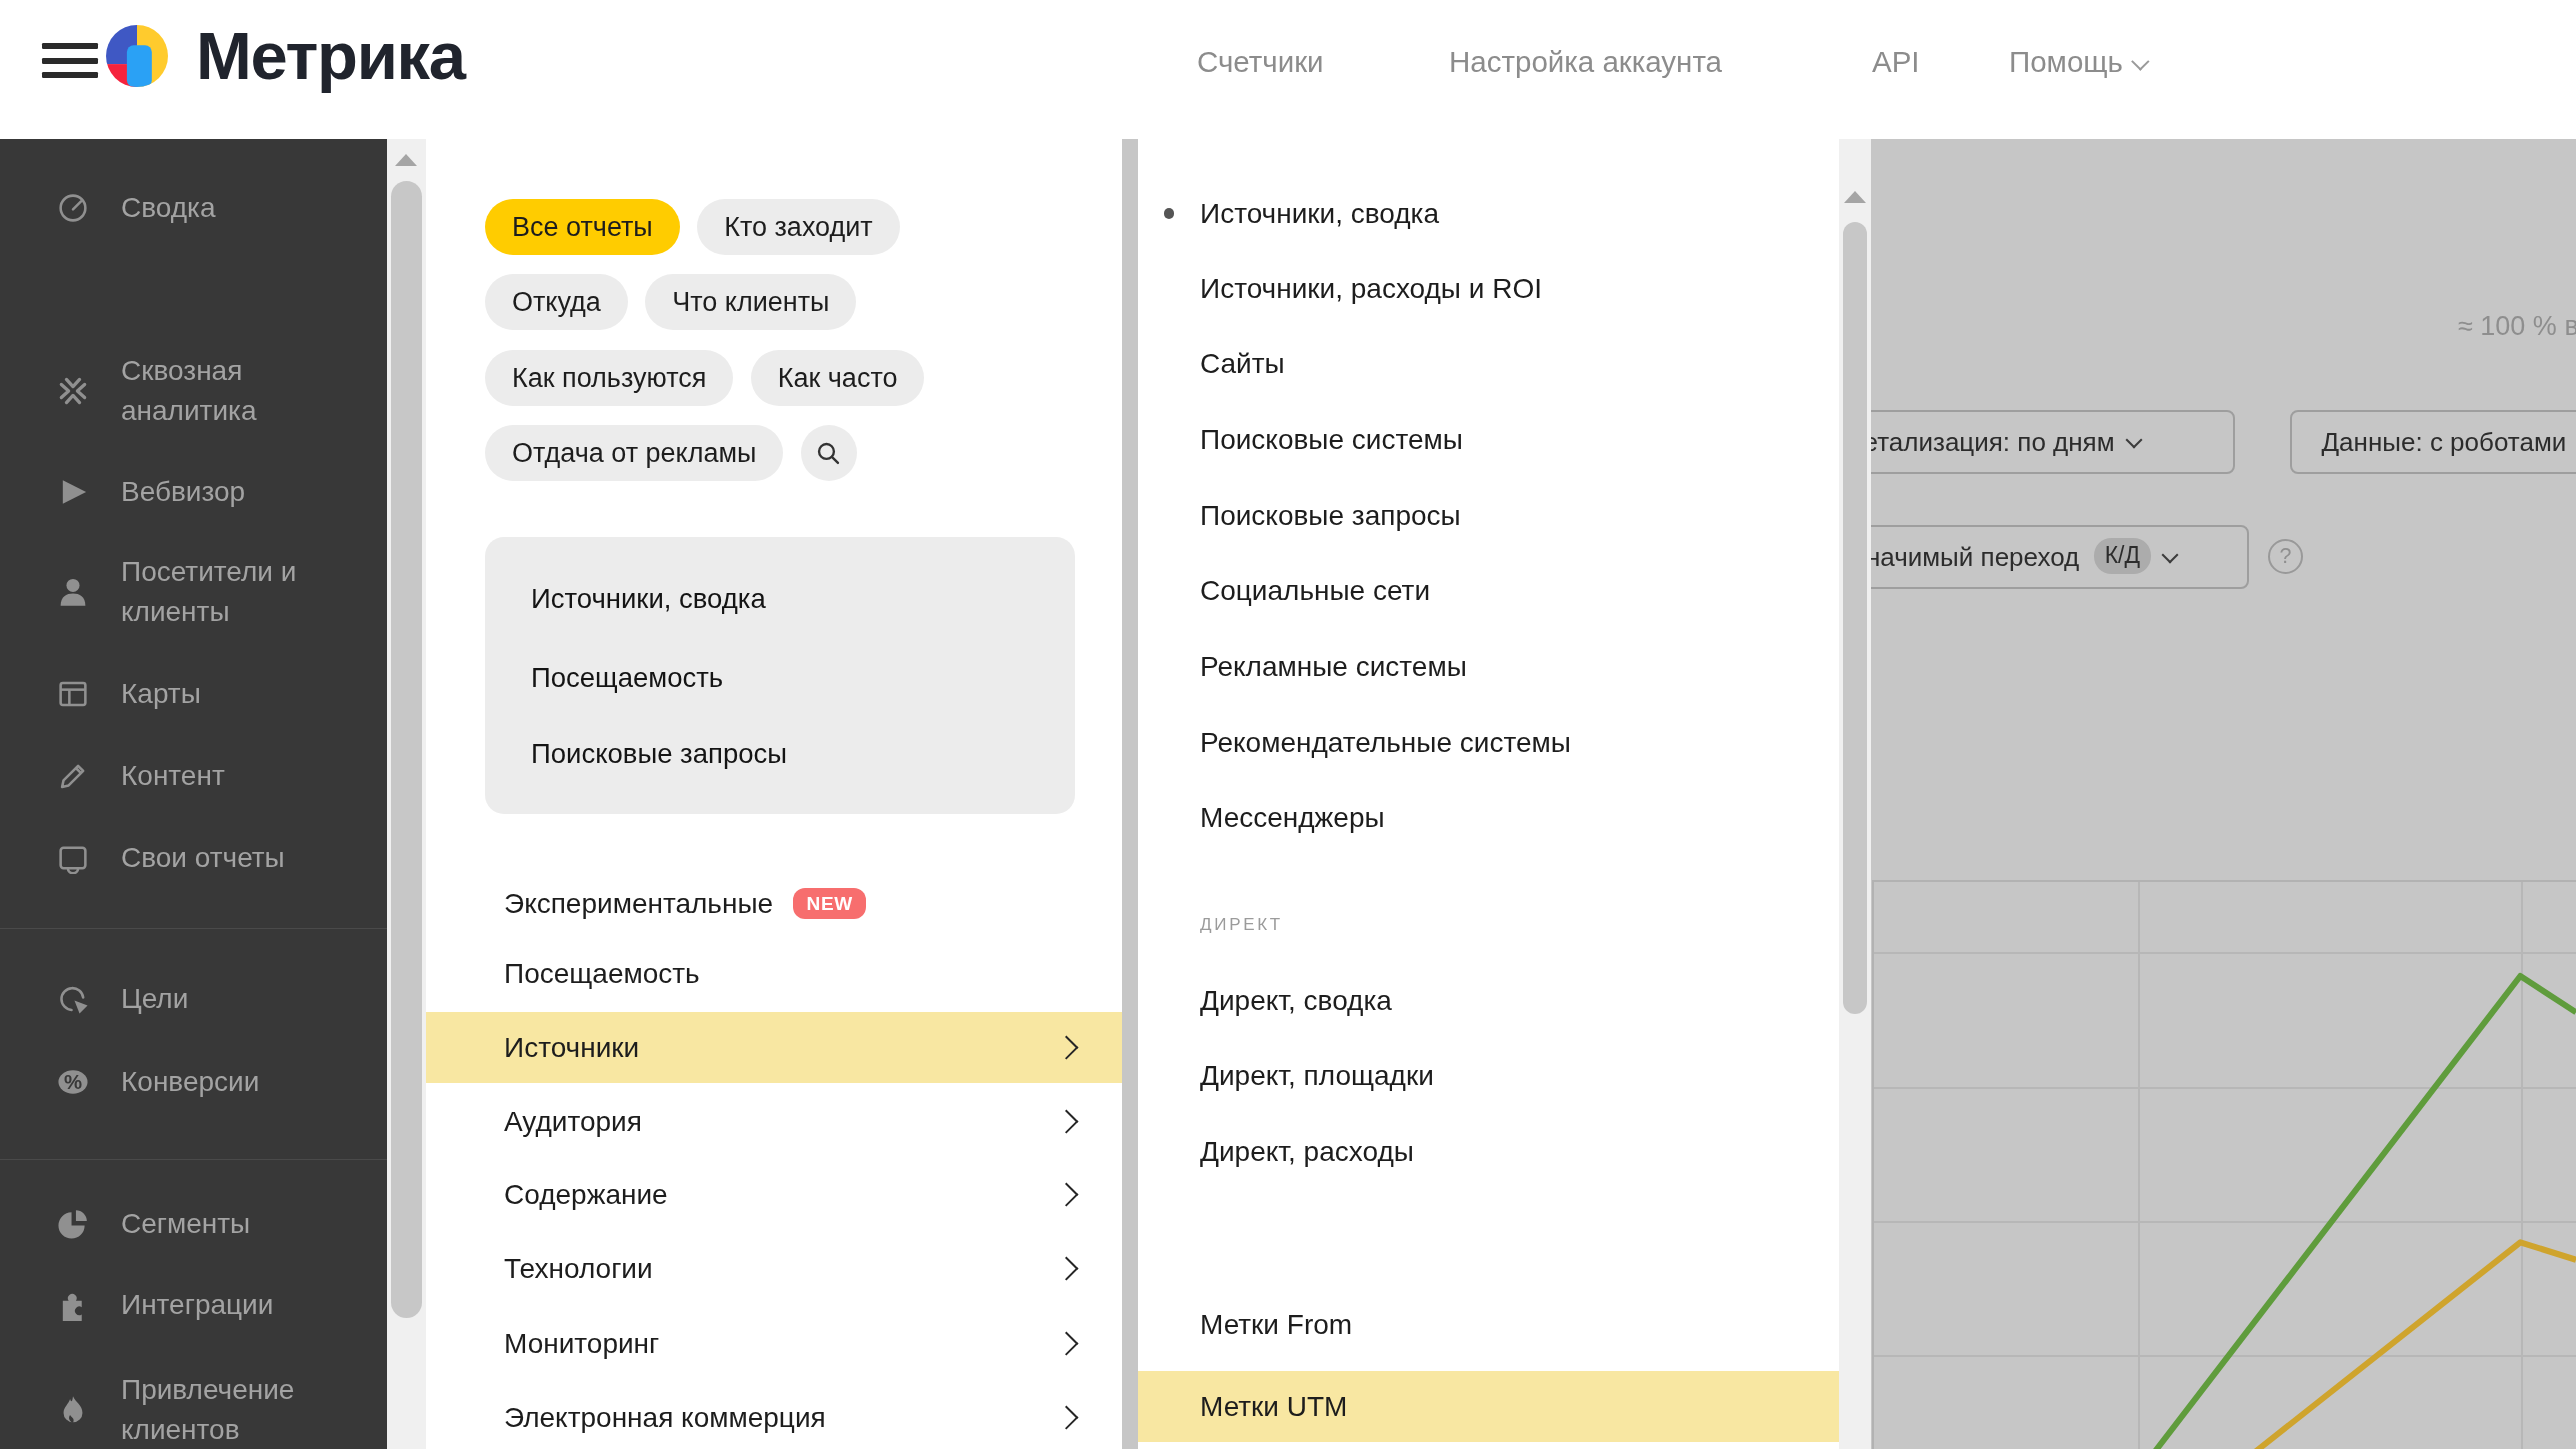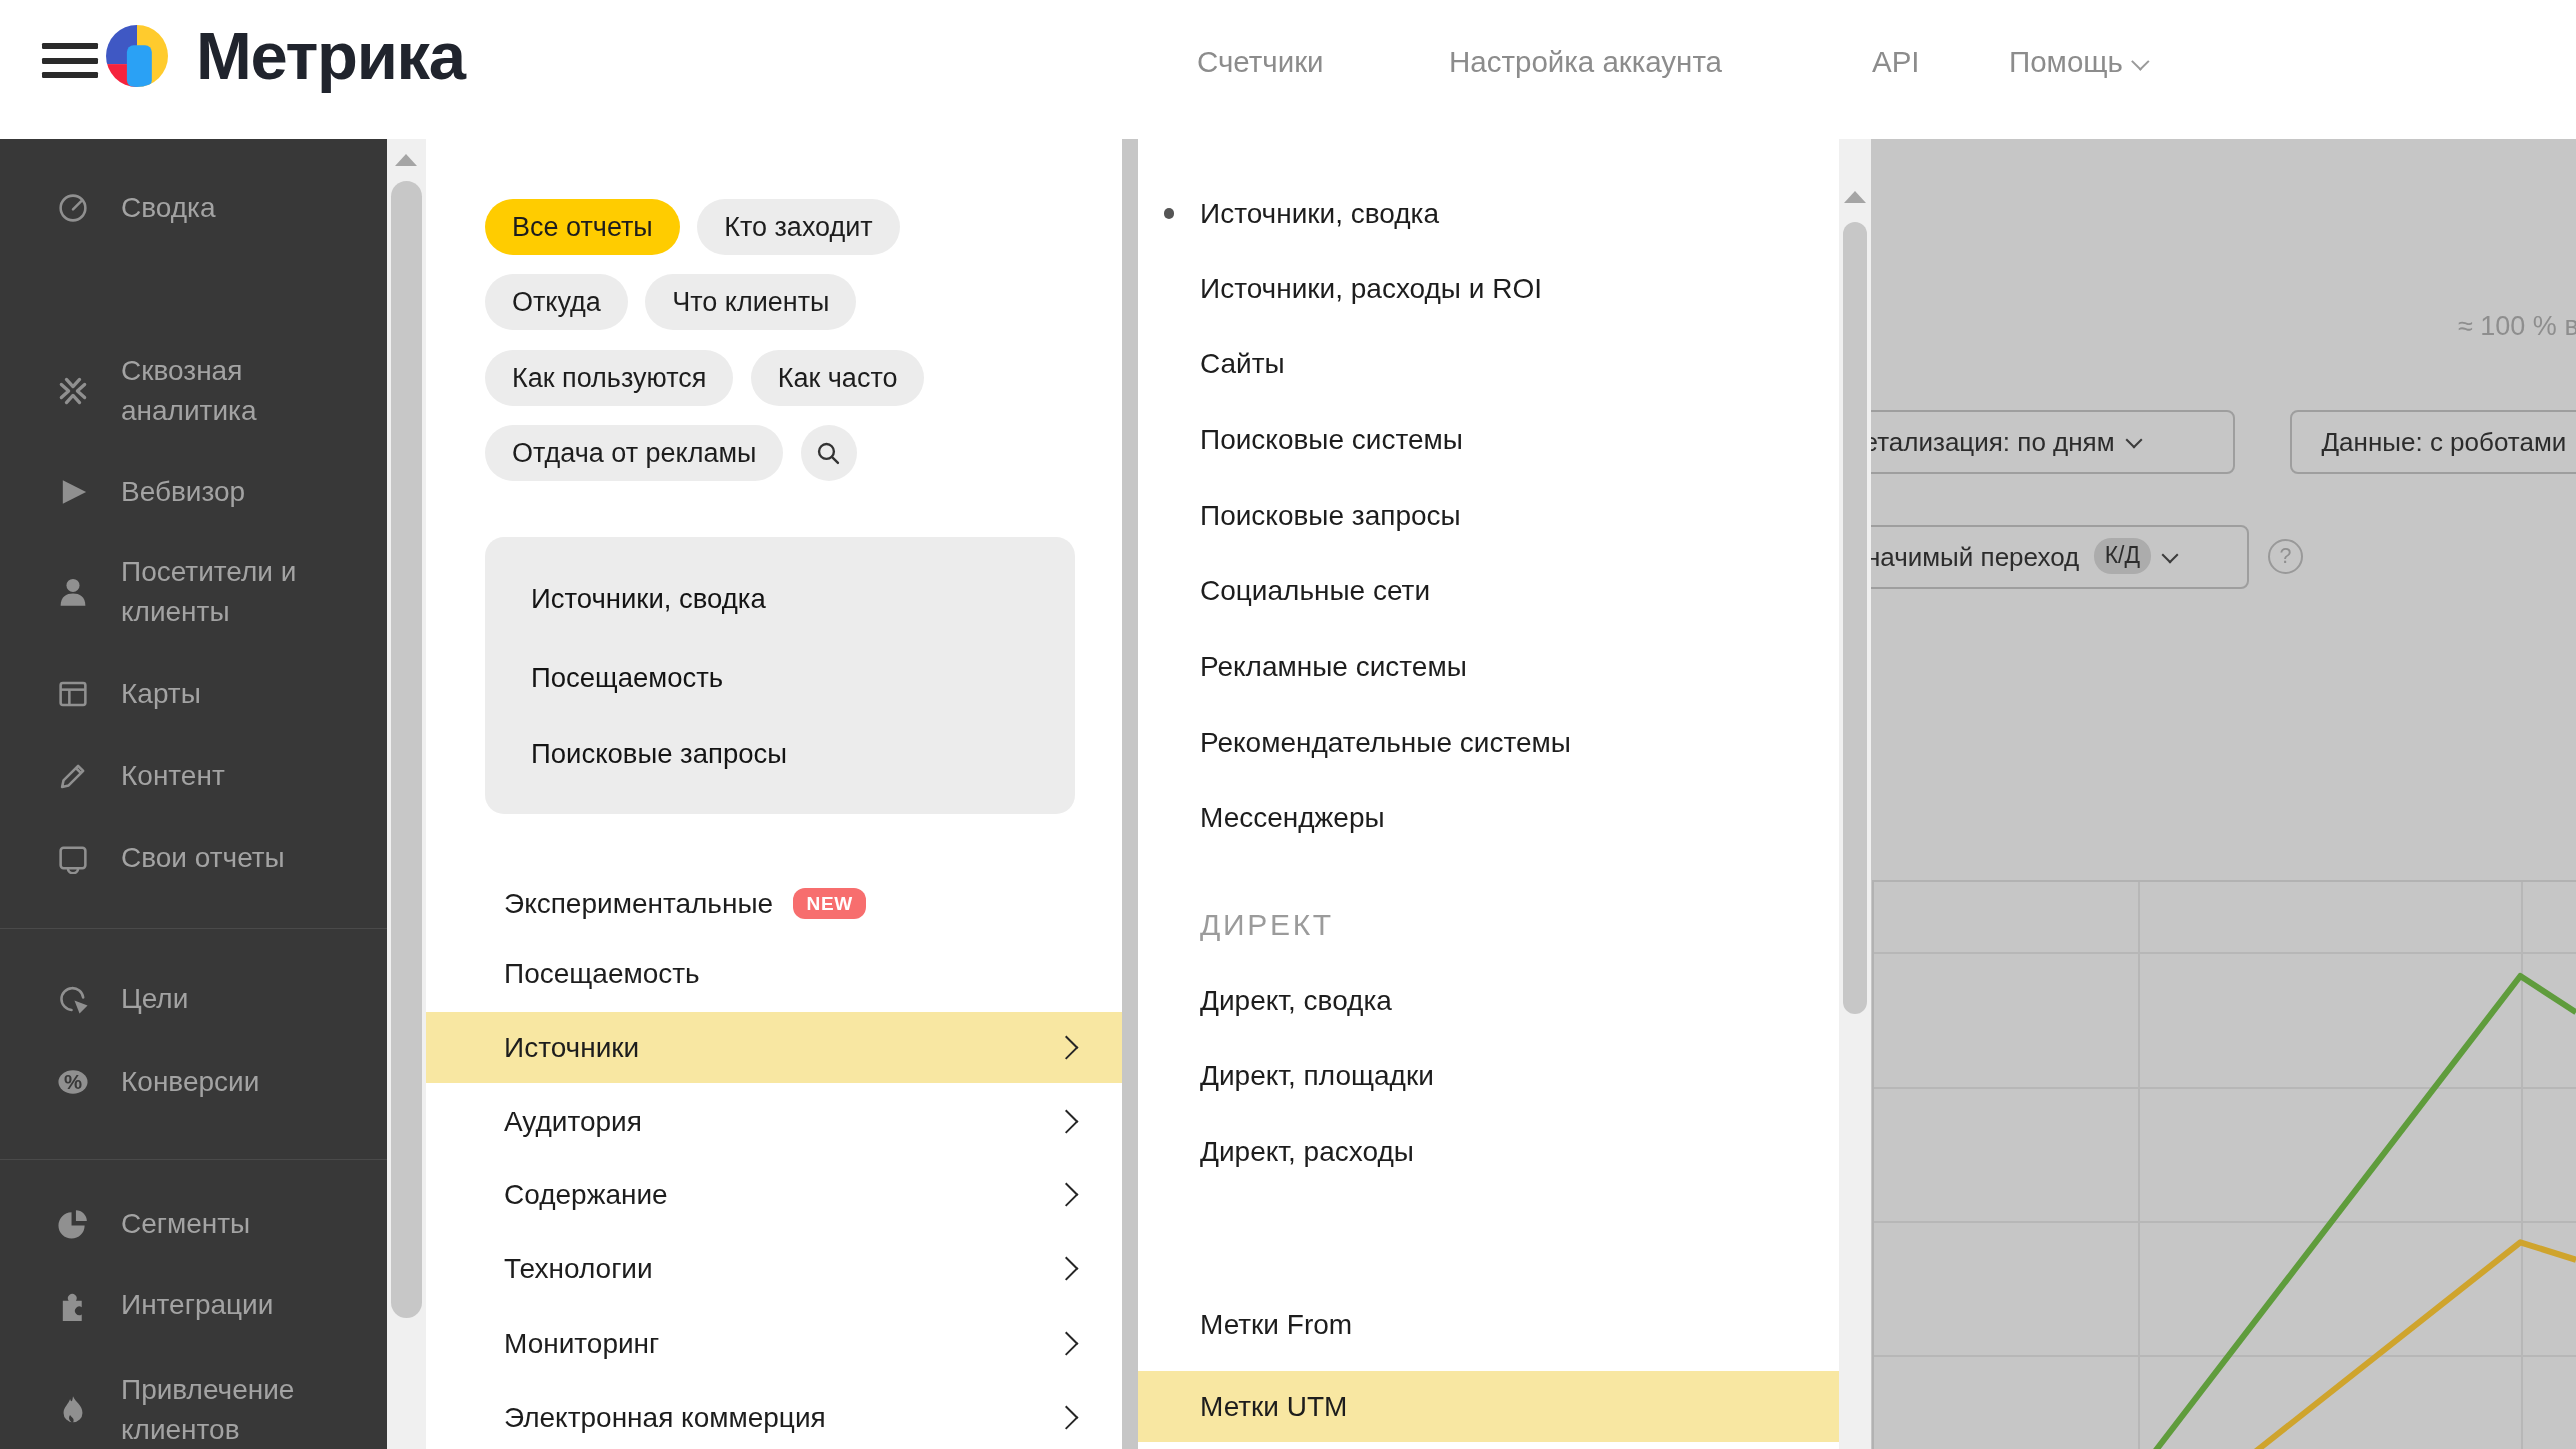--- a/index.html
+++ b/index.html
@@ -50,21 +50,21 @@
   .row{position:absolute;left:0;height:71px;display:flex;align-items:center;
        font-size:28px;color:#1d1d1d;cursor:pointer;box-sizing:border-box;white-space:nowrap;}
   .panel1 .row{width:696px;padding-left:78px;}
   .panel2 .row{width:701px;padding-left:62px;}
   .row.hl{background:#f8e7a2;}
   .chev-r{position:absolute;right:47px;width:14.8px;height:14.8px;
           border-right:2.7px solid #262626;border-top:2.7px solid #262626;transform:rotate(45deg);}
   .badge-new{margin-left:20px;background:#f76e6e;color:#ffffff;font-size:19px;font-weight:bold;
              letter-spacing:0.7px;border-radius:12px;padding:6px 13.4px;line-height:1;}
   .bullet{position:absolute;left:25.5px;top:50%;margin-top:-5.4px;width:10.7px;height:10.7px;border-radius:50%;background:#555555;}
-  .section-label{position:absolute;left:62px;height:34px;line-height:34px;font-size:30px;
+  .section-label{position:absolute;left:62px;height:34px;line-height:34px;font-size:17px;
                  color:#9b9b9b;letter-spacing:2.7px;}
   .strip-b{position:absolute;left:701px;top:0;width:32px;height:1318px;background:#f0f0f0;}
 
   
   .bg-note{position:absolute;left:2458px;top:303px;font-size:27px;color:#8e8e8e;white-space:nowrap;z-index:10;}
   .bg-btn{position:absolute;height:64px;border:2px solid #9e9e9e;border-radius:8px;box-sizing:border-box;
           z-index:10;color:#2c2c2c;font-size:26px;cursor:pointer;}
   .bg-btn .inner{position:absolute;top:0;height:60px;line-height:60px;white-space:nowrap;}
   .btn-chev{width:10px;height:10px;border-right:2.7px solid #3c3c3c;border-bottom:2.7px solid #3c3c3c;
             transform:rotate(45deg);display:inline-block;margin-left:13.4px;vertical-align:5.4px;}

